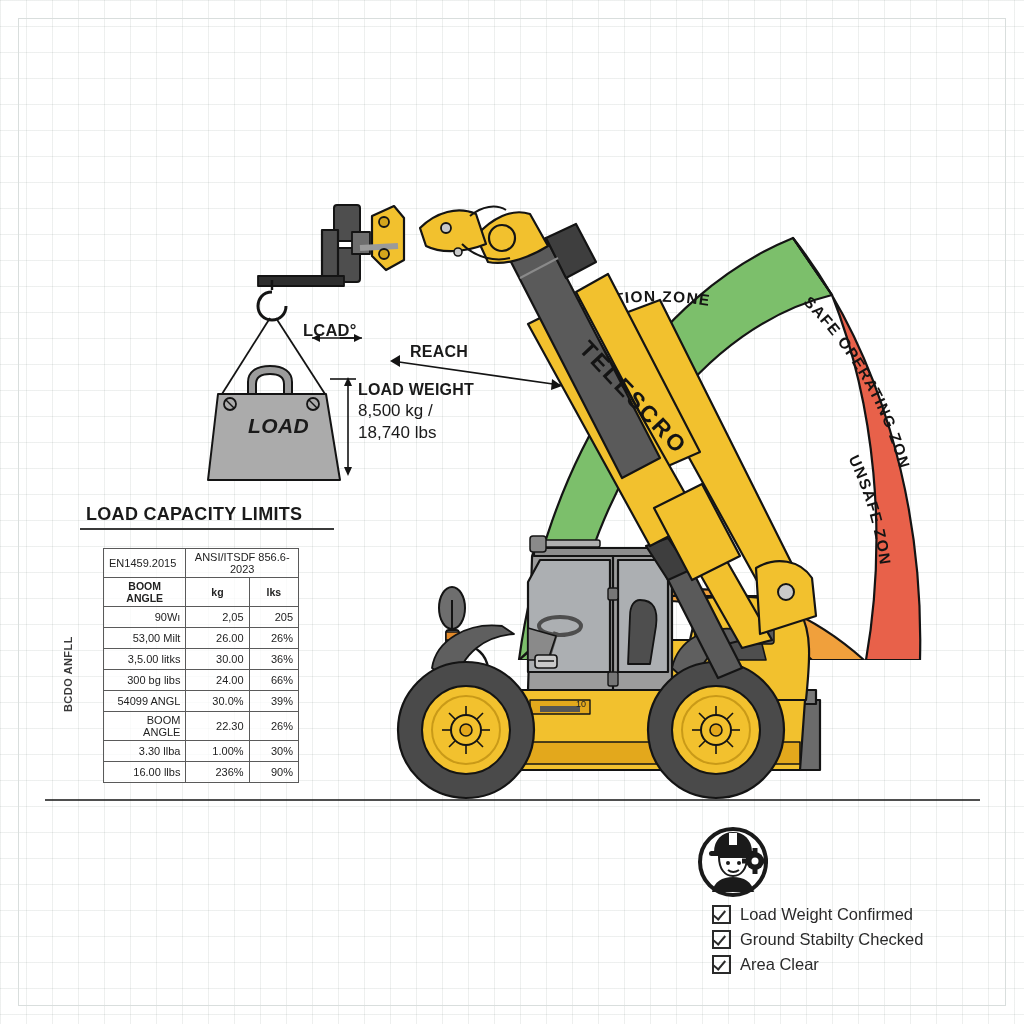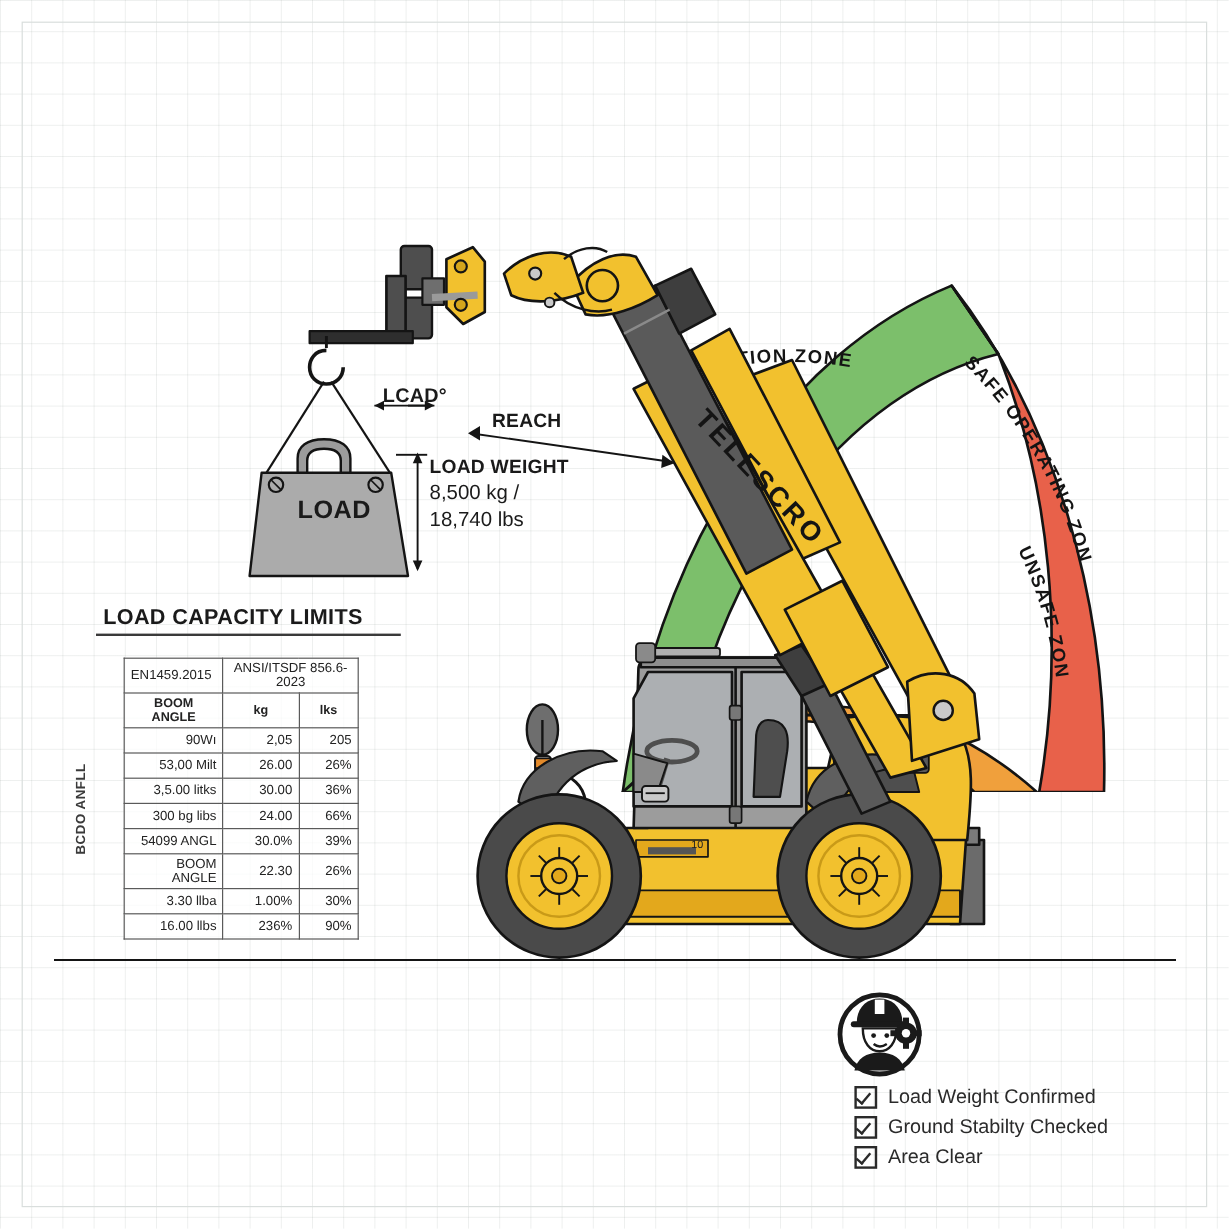--- a/index.html
+++ b/index.html
@@ -14,26 +14,26 @@
       linear-gradient(to right, rgba(120,135,130,.13) 1px, transparent 1px),
       linear-gradient(to bottom, rgba(120,135,130,.13) 1px, transparent 1px);
     background-size:26px 26px;}
   #frame{position:absolute;left:18px;top:18px;right:18px;bottom:18px;
     border:1.6px solid #d9dedd;pointer-events:none;}
 
   svg.layer{position:absolute;left:0;top:0;width:1024px;height:1024px;overflow:visible;}
 
   
   .txt{position:absolute;white-space:pre;}
-  #lcad-label{left:319px;top:321px;font-size:16.5px;font-weight:600;letter-spacing:.2px;}
+  #lcad-label{left:303px;top:321px;font-size:16.5px;font-weight:600;letter-spacing:.2px;}
   #reach-label{left:410px;top:343px;font-size:16px;font-weight:600;letter-spacing:.2px;}
   #lw-title{left:358px;top:381px;font-size:16px;font-weight:700;letter-spacing:.2px;}
   #lw-v1{left:358px;top:401px;font-size:17px;}
   #lw-v2{left:358px;top:423px;font-size:17px;}
-  #load-word{left:248px;top:414px;font-size:21px;font-weight:700;letter-spacing:.4px;}
+  #load-word{left:248px;top:414px;font-size:21px;font-weight:700;letter-spacing:.4px;font-style:italic;}
 
   #table-title{left:86px;top:504px;font-size:18px;font-weight:700;letter-spacing:.3px;}
   #title-rule{position:absolute;left:80px;top:528px;width:254px;height:2.4px;background:#3a3a3a;}
 
   
   #cap-table{position:absolute;left:103px;top:548px;width:196px;
     border-collapse:collapse;font-size:10.5px;background:rgba(255,255,255,.72);}
   #cap-table td{border:1px solid #5a5a5a;padding:2px 5px;height:16px;
     font-family:"Liberation Sans",sans-serif;color:#222;}
   #cap-table td.std{text-align:left;font-size:11px;}

